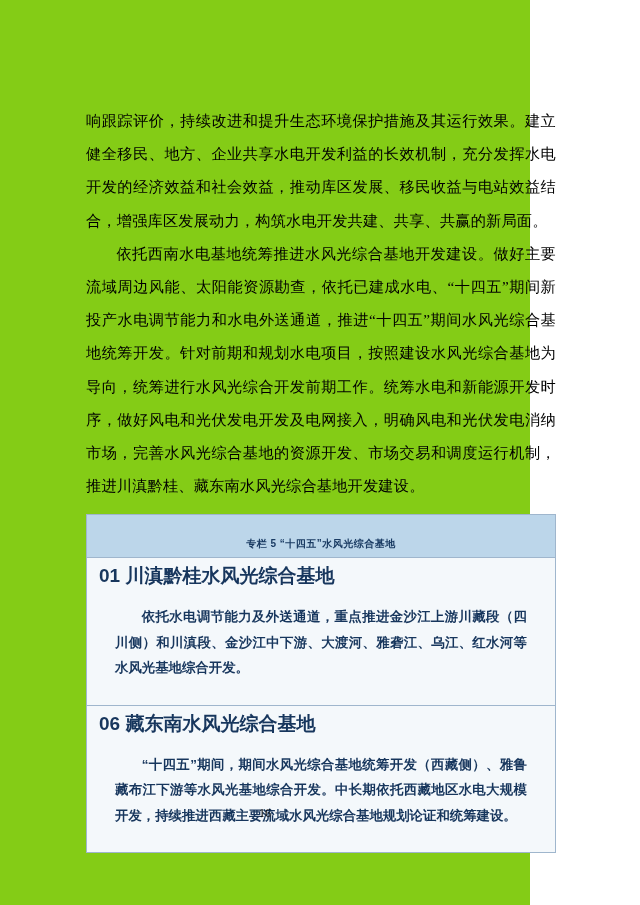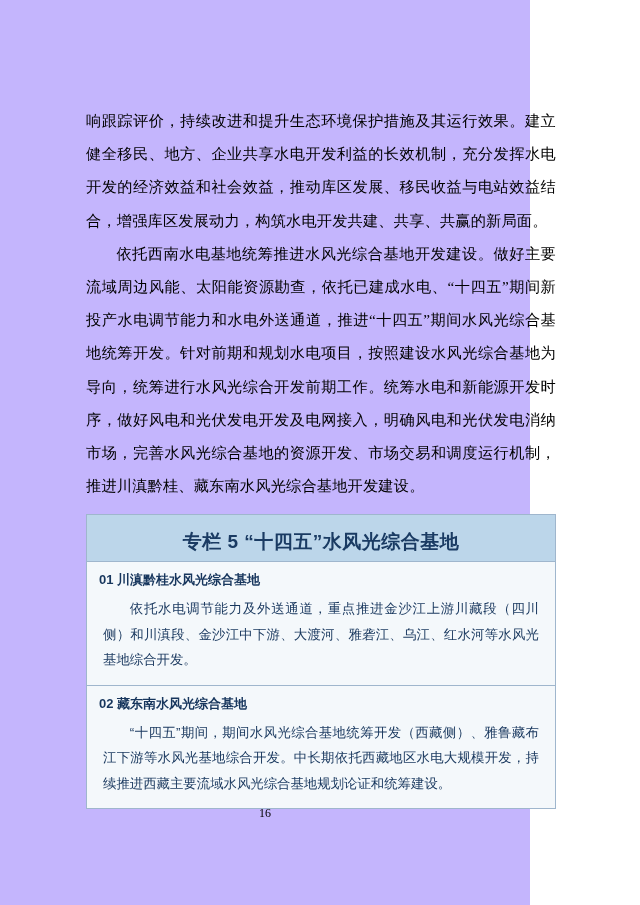--- a/index.html
+++ b/index.html
@@ -10,21 +10,21 @@
     width: 640px;
     height: 905px;
     background: #ffffff;
     font-family: "Liberation Serif", "DejaVu Serif", serif;
     color: #000000;
   }
   .page {
     position: relative;
     width: 530px;
     height: 905px;
-    background: #c4b5fd;
+    background: #84cc16;
     box-sizing: border-box;
   }
   .content {
     position: absolute;
     left: 86px;
     top: 104px;
     width: 470px;
   }
   p.body-par {
     margin: 0 0 0 0;
@@ -43,51 +43,52 @@
     margin-top: 12px;
     border: 1px solid #9fb6cd;
     width: 470px;
     box-sizing: border-box;
     background: #f4f8fb;
   }
   .box-title {
     background: #bcd6ea;
     border-bottom: 1px solid #9fb6cd;
     text-align: center;
-    font-size: 19px;
+    font-size: 10px;
     font-weight: bold;
     color: #1a3b63;
-    padding: 14px 0 6px 0;
+    padding: 22px 0 6px 0;
     letter-spacing: 0.5px;
     font-family: "Liberation Sans", "DejaVu Sans", sans-serif;
   }
   .box-section {
     padding: 6px 12px 8px 12px;
     border-bottom: 1px solid #9fb6cd;
   }
   .box-section:last-child {
     border-bottom: none;
   }
   .box-h {
-    font-size: 13px;
+    font-size: 19px;
     font-weight: bold;
     color: #17365d;
     line-height: 24px;
     margin: 0 0 1px 0;
     font-family: "Liberation Sans", "DejaVu Sans", sans-serif;
   }
   .box-p {
     font-size: 13.4px;
     line-height: 25.5px;
     color: #17365d;
-    margin: 4px;
+    margin: 16px;
     text-align: justify;
     text-justify: inter-ideograph;
     text-indent: 2em;
     font-family: "Liberation Sans", "DejaVu Sans", sans-serif;
+    font-weight: bold;
   }
   .after-box {
     margin-top: 14px;
   }
   .page-number {
     position: absolute;
     left: 0;
     right: 0;
     top: 806px;
     text-align: center;
@@ -108,21 +109,21 @@
 
     <div class="box">
       <div class="box-title">专栏 5  “十四五”水风光综合基地</div>
 
       <div class="box-section">
         <div class="box-h">01 川滇黔桂水风光综合基地</div>
         <div class="box-p">依托水电调节能力及外送通道，重点推进金沙江上游川藏段（四川侧）和川滇段、金沙江中下游、大渡河、雅砻江、乌江、红水河等水风光基地综合开发。</div>
       </div>
 
       <div class="box-section">
-        <div class="box-h">02 藏东南水风光综合基地</div>
+        <div class="box-h">06 藏东南水风光综合基地</div>
         <div class="box-p">“十四五”期间，期间水风光综合基地统筹开发（西藏侧）、雅鲁藏布江下游等水风光基地综合开发。中长期依托西藏地区水电大规模开发，持续推进西藏主要流域水风光综合基地规划论证和统筹建设。</div>
       </div>
     </div>
 
 
   </div>
 
   <div class="page-number">16</div>
 </div>
 

